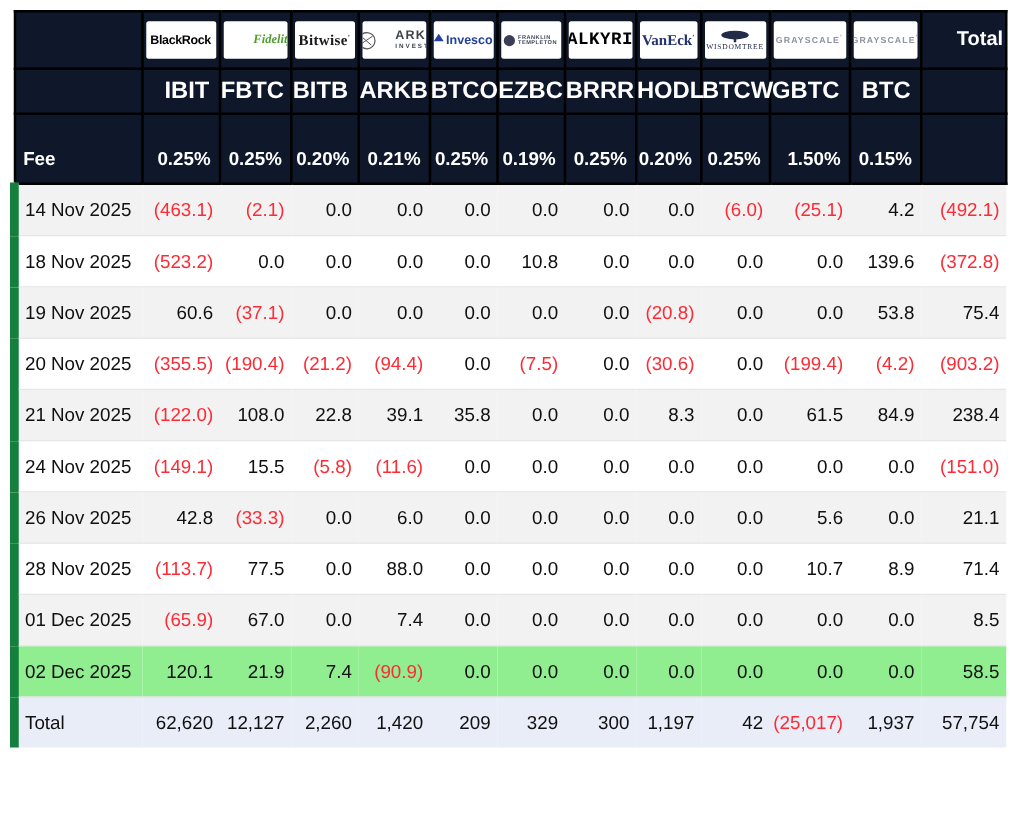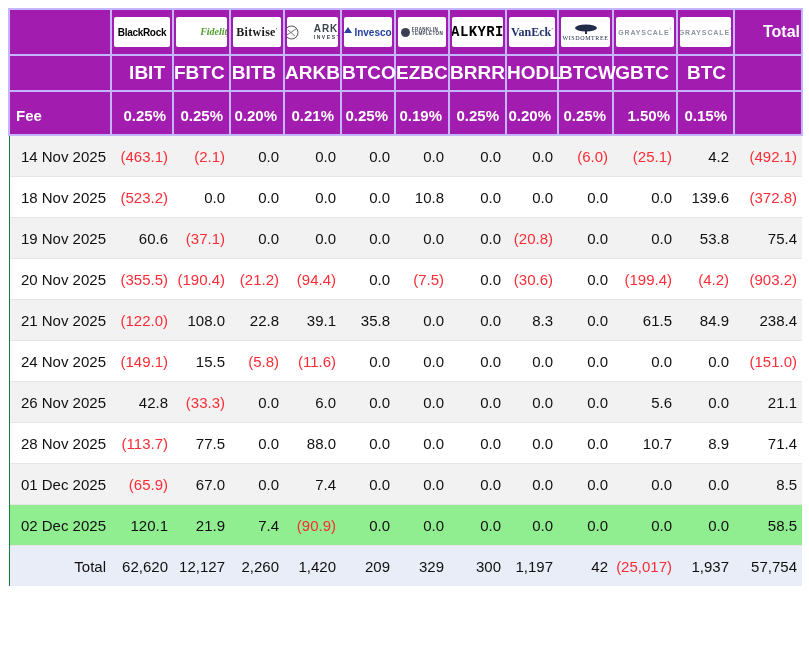--- a/index.html
+++ b/index.html
@@ -1,31 +1,31 @@
 <!DOCTYPE html>
 <html><head>
 <meta charset="utf-8">
 <style>
   html,body{margin:0;padding:0;background:#fff;width:809px;height:669px;overflow:hidden;
             font-family:"Liberation Sans",sans-serif;}
   .page{padding:8px 8px 0 8px;}
   table.etf{border-collapse:collapse;table-layout:fixed;width:793px;}
   
-  thead th{background:#a21caf;border:2px solid #c4b5fd;font-weight:bold;color:#fff;}
+  thead th{background:#0f172a;border:2px solid #000000;font-weight:bold;color:#fff;}
   tr.logo-row th{height:40px;padding:2px 1px;vertical-align:middle;}
   .logo-box{background:#fff;border-radius:2px;height:30px;margin:0 1px;display:flex;
             align-items:center;justify-content:center;overflow:hidden;}
   th.total-head{font-size:16px;text-align:right;padding-right:8px;}
   tr.ticker-row th{height:34px;font-size:19px;text-align:right;padding:0 7px 0 0;}
-  tr.fee-row th{height:38px;font-size:15px;text-align:right;padding:4px 6px 0 0;}
+  tr.fee-row th{height:38px;font-size:15px;text-align:right;padding:16px 6px 0 0;}
   tr.fee-row th.fee-label{text-align:left;padding-left:6px;}
   
   tbody td{height:40px;font-size:15px;color:#101010;text-align:right;padding:0 5px 0 0;
            border-top:1px solid #e6e6e6;white-space:nowrap;}
-  tbody td.date{text-align:right;padding-left:5px;border-left:1px solid #15803d;}
+  tbody td.date{text-align:left;padding-left:5px;border-left:7px solid #15803d;}
   tbody tr:nth-child(odd){background:#f2f2f2;}
   tbody tr.hl{background:#90ee90;}
   tbody tr.total{background:#e8edf8;}
   td.neg{color:#fb2c36;}
   
   .lg-blackrock{font-weight:bold;font-size:10px;letter-spacing:-0.3px;color:#000;}
   .lg-fid{display:flex;align-items:center;gap:3px;}
   .fid-f{width:11px;height:11px;background:#e21f26;border-radius:2px;color:#fff;
          font:bold 8px/11px "Liberation Serif",serif;text-align:center;}
   .fid-stack{display:flex;flex-direction:row;align-items:center;margin-left:41px;}

